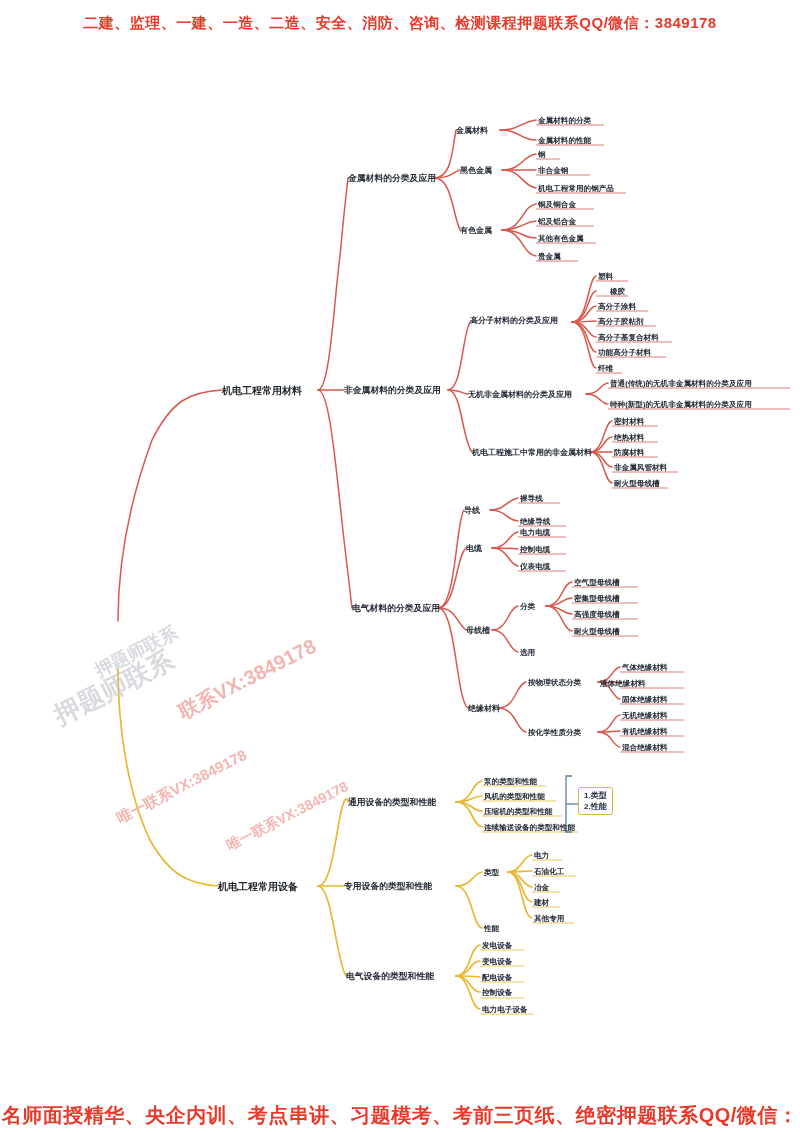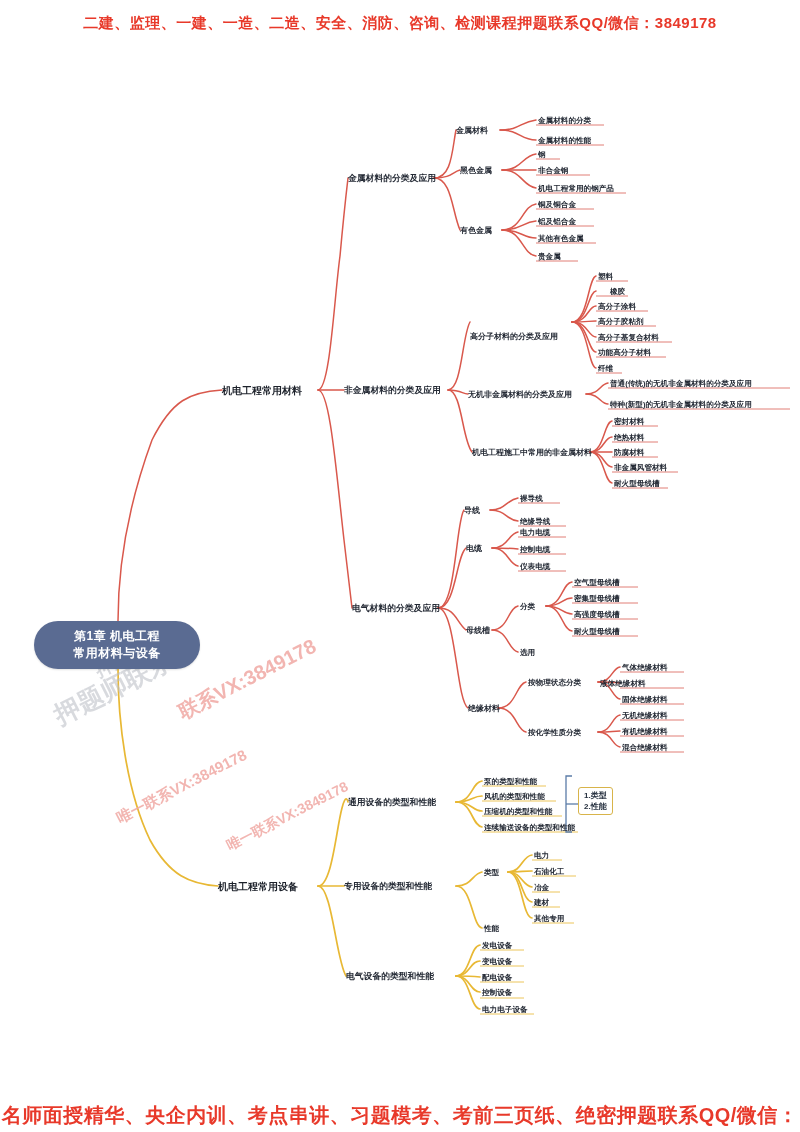--- a/index.html
+++ b/index.html
@@ -245,24 +245,20 @@
       <path d="M566,804 L578,804"></path>
     </g>
   </svg>
 
   <div class="wm wm-gray" style="left:56px;top:700px;font-size:26px;">押题师联系</div>
   <div class="wm" style="left:180px;top:700px;font-size:20px;">联系VX:3849178</div>
   <div class="wm" style="left:118px;top:810px;font-size:15px;">唯一联系VX:3849178</div>
   <div class="wm" style="left:228px;top:838px;font-size:14px;">唯一联系VX:3849178</div>
   <div class="wm wm-gray" style="left:96px;top:660px;font-size:18px;">押题师联系</div>
 
-  <div id="root-node">
-    <span>第1章  机电工程</span>
-    <span>常用材料与设备</span>
-  </div>
 
   <div class="node lvl2" style="left:222px;top:390px;">机电工程常用材料</div>
 
   <div class="node lvl3" style="left:348px;top:178px;">金属材料的分类及应用</div>
   <div class="node lvl3" style="left:344px;top:390px;">非金属材料的分类及应用</div>
   <div class="node lvl3" style="left:352px;top:608px;">电气材料的分类及应用</div>
 
   <div class="node lvl4" style="left:456px;top:130px;">金属材料</div>
   <div class="node lvl4" style="left:460px;top:170px;">黑色金属</div>
   <div class="node lvl4" style="left:460px;top:230px;">有色金属</div>
@@ -270,21 +266,21 @@
   <div class="node lvl5" style="left:538px;top:120px;text-align:center;">金属材料的分类</div>
   <div class="node lvl5" style="left:538px;top:140px;">金属材料的性能</div>
   <div class="node lvl5" style="left:538px;top:154px;">钢</div>
   <div class="node lvl5" style="left:538px;top:170px;">非合金钢</div>
   <div class="node lvl5" style="left:538px;top:188px;">机电工程常用的钢产品</div>
   <div class="node lvl5" style="left:538px;top:204px;">铜及铜合金</div>
   <div class="node lvl5" style="left:538px;top:221px;">铝及铝合金</div>
   <div class="node lvl5" style="left:538px;top:238px;">其他有色金属</div>
   <div class="node lvl5" style="left:538px;top:256px;">贵金属</div>
 
-  <div class="node lvl4" style="left:470px;top:336px;text-align:right;">高分子材料的分类及应用</div>
+  <div class="node lvl4" style="left:470px;top:320px;text-align:right;">高分子材料的分类及应用</div>
   <div class="node lvl4" style="left:468px;top:394px;">无机非金属材料的分类及应用</div>
   <div class="node lvl4" style="left:472px;top:452px;">机电工程施工中常用的非金属材料</div>
 
   <div class="node lvl5" style="left:598px;top:276px;">塑料</div>
   <div class="node lvl5" style="left:598px;top:291px;padding-left:12px;">橡胶</div>
   <div class="node lvl5" style="left:598px;top:306px;">高分子涂料</div>
   <div class="node lvl5" style="left:598px;top:321px;">高分子胶粘剂</div>
   <div class="node lvl5" style="left:598px;top:337px;">高分子基复合材料</div>
   <div class="node lvl5" style="left:598px;top:352px;">功能高分子材料</div>
   <div class="node lvl5" style="left:598px;top:368px;">纤维</div>

